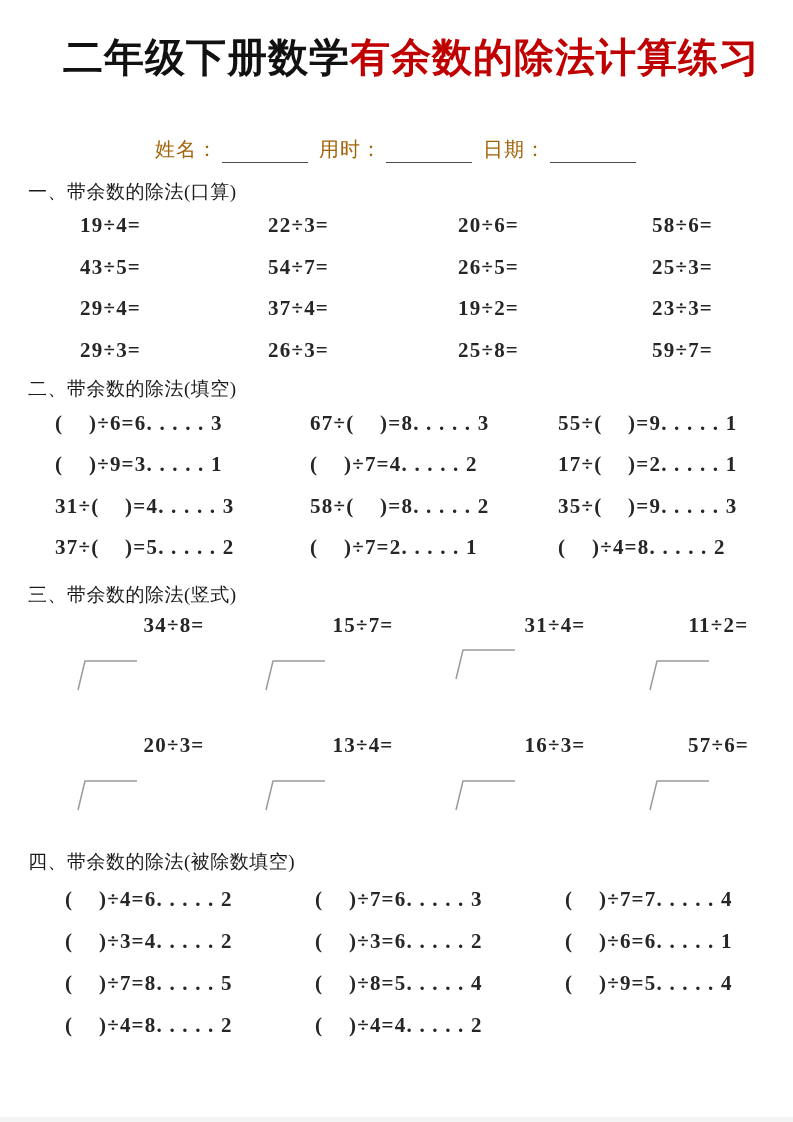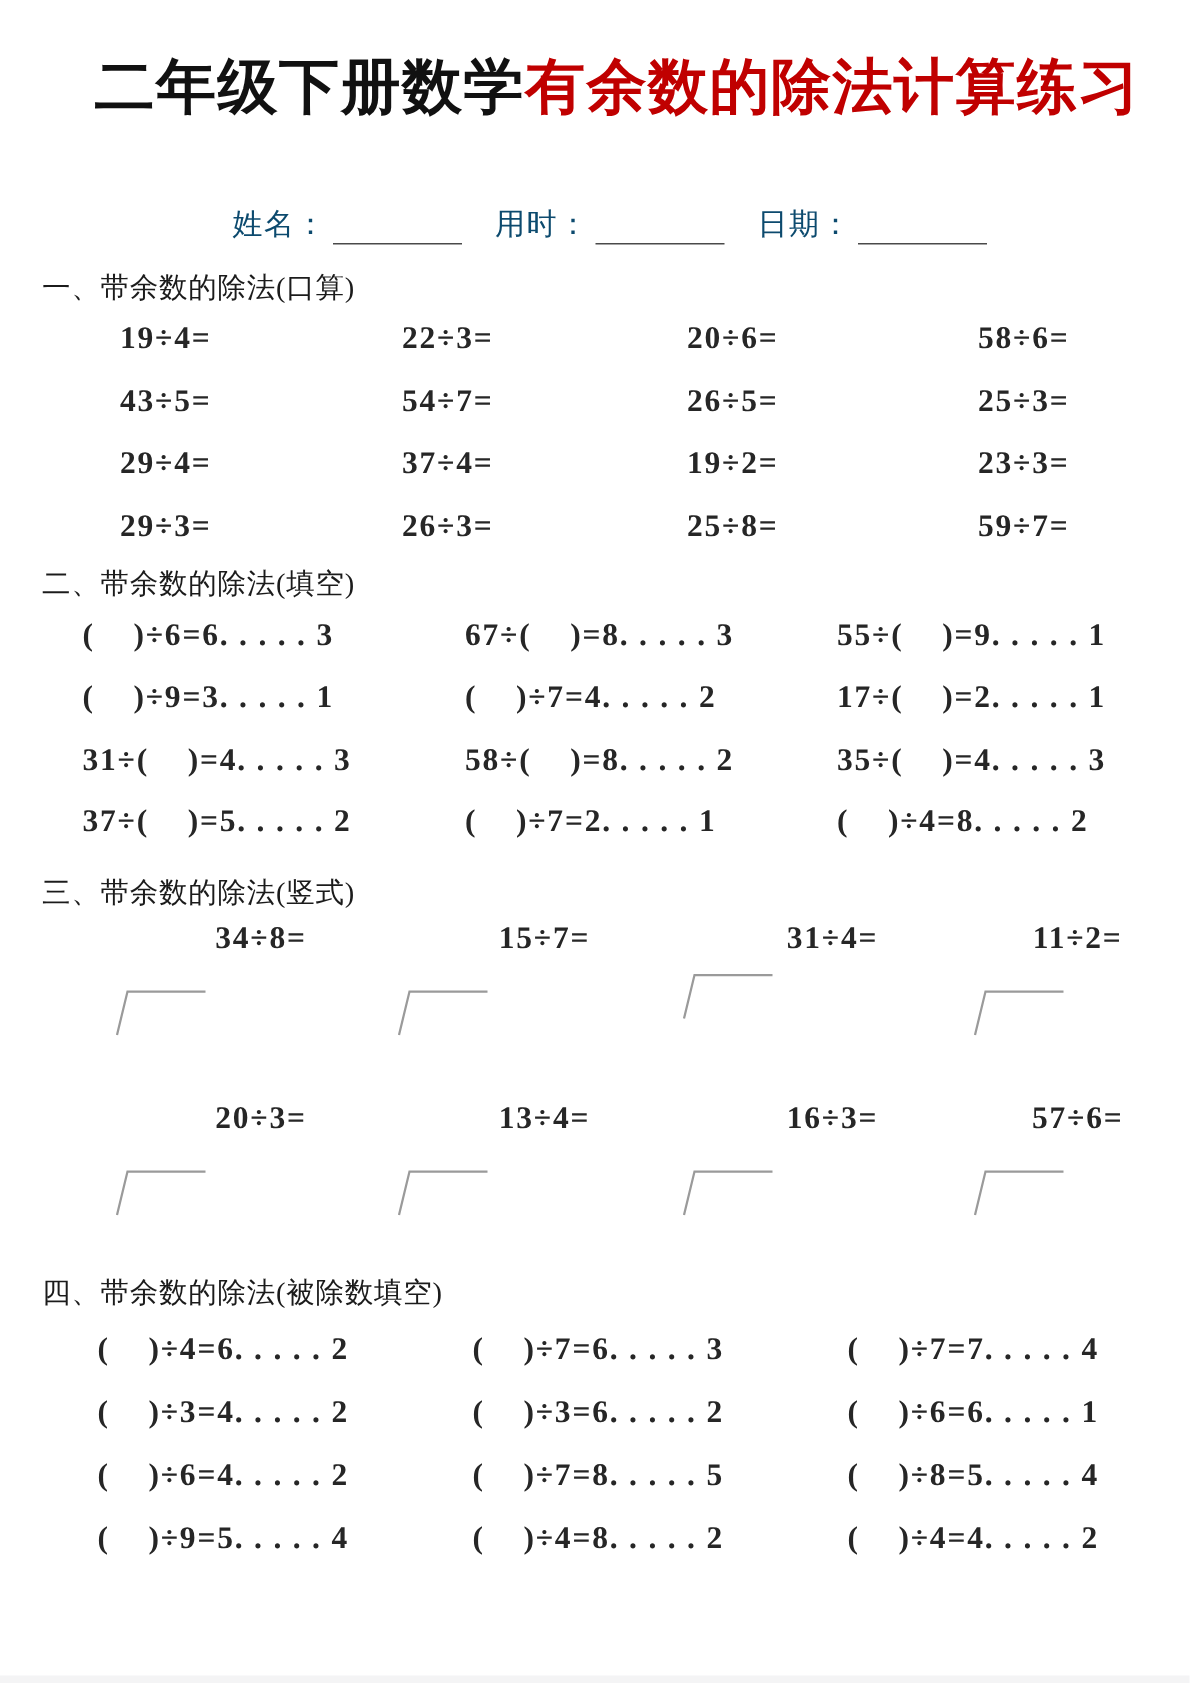--- a/index.html
+++ b/index.html
@@ -19,22 +19,22 @@
   }
   .title {
     position:absolute; top:30px; left:0; right:0;
     text-align:center;
     font-family:"Liberation Sans","DejaVu Sans",sans-serif;
     font-size:40px; font-weight:900; letter-spacing:1px;
     color:#111111; white-space:nowrap;
   }
   .meta {
     position:absolute; top:136px; left:155px;
-    display:flex; gap:22px;
-    font-size:20px; color:#0c4a6e;text-align:right;
+    display:flex; gap:11px;
+    font-size:20px; color:#a16207;text-align:right;
   }
   .meta-field { display:flex; align-items:flex-end; }
   .meta-label { letter-spacing:1px; }
   .meta-line {
     display:inline-block; width:86px; height:20px;
     border-bottom:1.6px solid #4a4a4a; margin-left:4px;
   }
   .sec-head {
     position:absolute; left:28px;
     font-size:19px; letter-spacing:0.5px; color:#1b1b1b;
@@ -120,21 +120,21 @@
   <div class="sec-head head-2">二、带余数的除法(填空)</div>
   <div class="grid grid-2">
     <span class="prob">(    )÷6=6. . . . . 3</span>
     <span class="prob">67÷(    )=8. . . . . 3</span>
     <span class="prob">55÷(    )=9. . . . . 1</span>
     <span class="prob">(    )÷9=3. . . . . 1</span>
     <span class="prob">(    )÷7=4. . . . . 2</span>
     <span class="prob">17÷(    )=2. . . . . 1</span>
     <span class="prob">31÷(    )=4. . . . . 3</span>
     <span class="prob">58÷(    )=8. . . . . 2</span>
-    <span class="prob">35÷(    )=4. . . . . 3</span>
+    <span class="prob">35÷(    )=9. . . . . 3</span>
     <span class="prob">37÷(    )=5. . . . . 2</span>
     <span class="prob">(    )÷7=2. . . . . 1</span>
     <span class="prob">(    )÷4=8. . . . . 2</span>
   </div>
 
   <div class="sec-head head-3">三、带余数的除法(竖式)</div>
   <div class="grid grid-3">
     <div class="vcell">
       <span class="prob">34÷8=</span>
       <svg class="bracket" width="64" height="34" viewBox="0 0 64 34">
@@ -186,21 +186,20 @@
   </div>
 
   <div class="sec-head head-4">四、带余数的除法(被除数填空)</div>
   <div class="grid grid-4">
     <span class="prob">(    )÷4=6. . . . . 2</span>
     <span class="prob">(    )÷7=6. . . . . 3</span>
     <span class="prob">(    )÷7=7. . . . . 4</span>
     <span class="prob">(    )÷3=4. . . . . 2</span>
     <span class="prob">(    )÷3=6. . . . . 2</span>
     <span class="prob">(    )÷6=6. . . . . 1</span>
-    <span class="prob">(    )÷6=4. . . . . 2</span>
     <span class="prob">(    )÷7=8. . . . . 5</span>
     <span class="prob">(    )÷8=5. . . . . 4</span>
     <span class="prob">(    )÷9=5. . . . . 4</span>
     <span class="prob">(    )÷4=8. . . . . 2</span>
     <span class="prob">(    )÷4=4. . . . . 2</span>
   </div>
 
 </div>
 
 </body></html>

